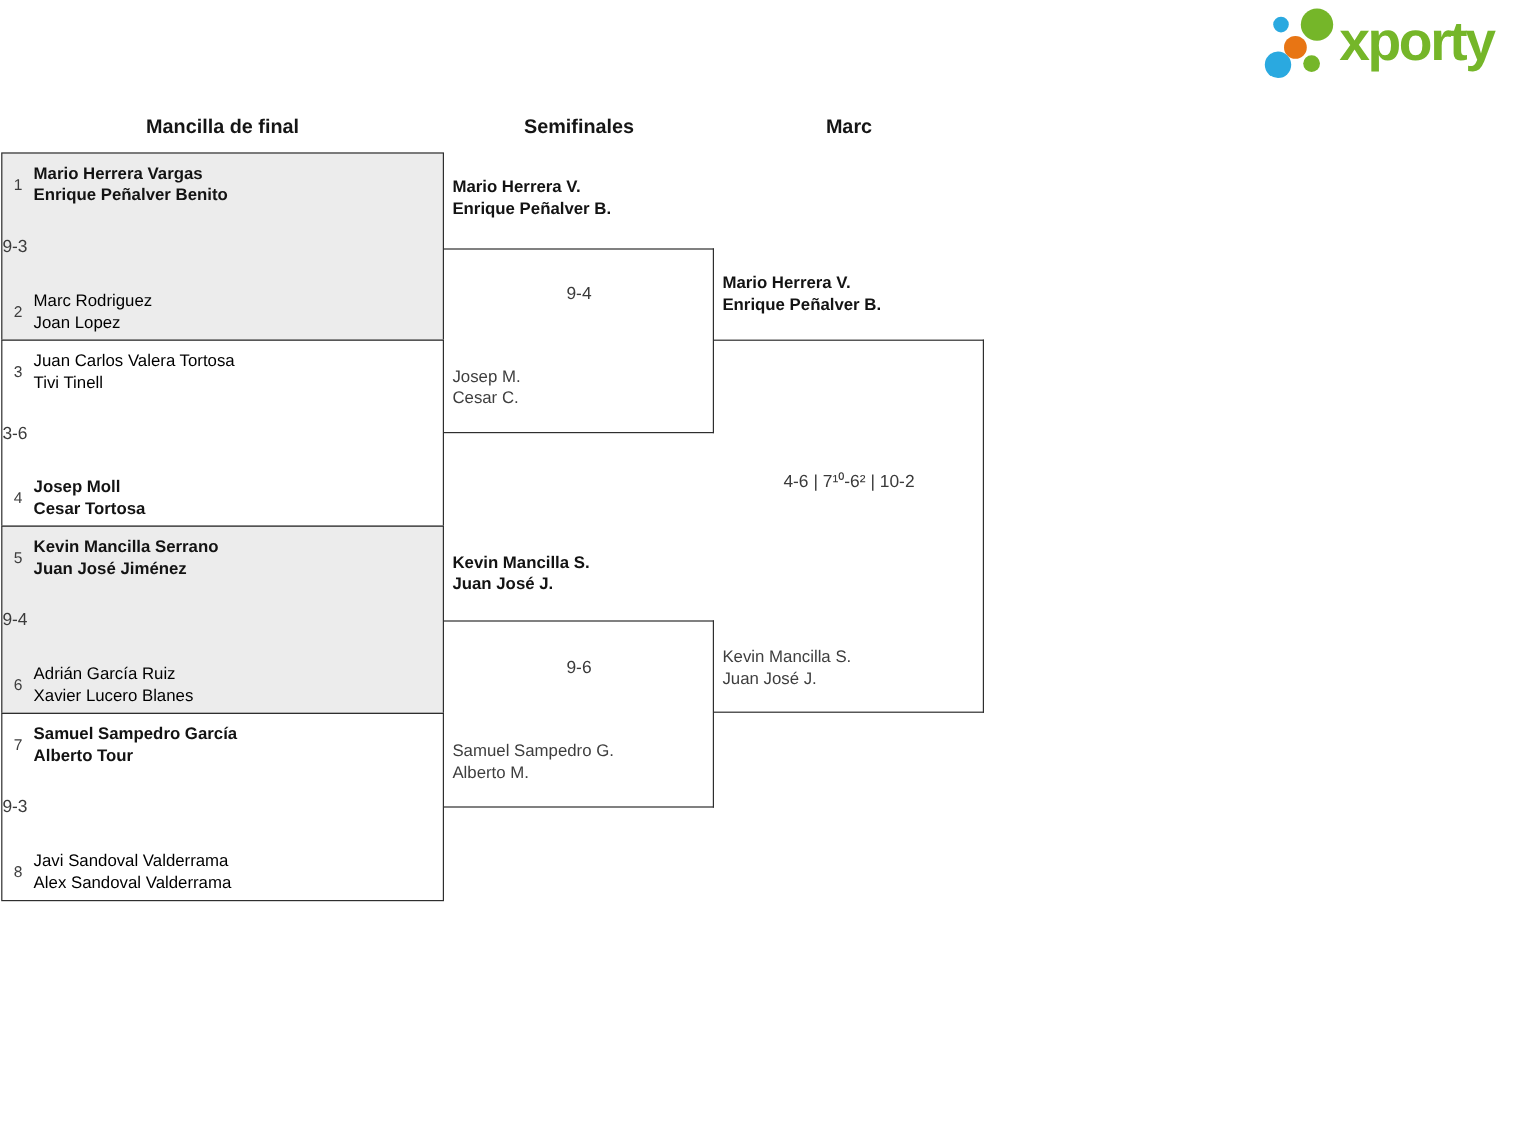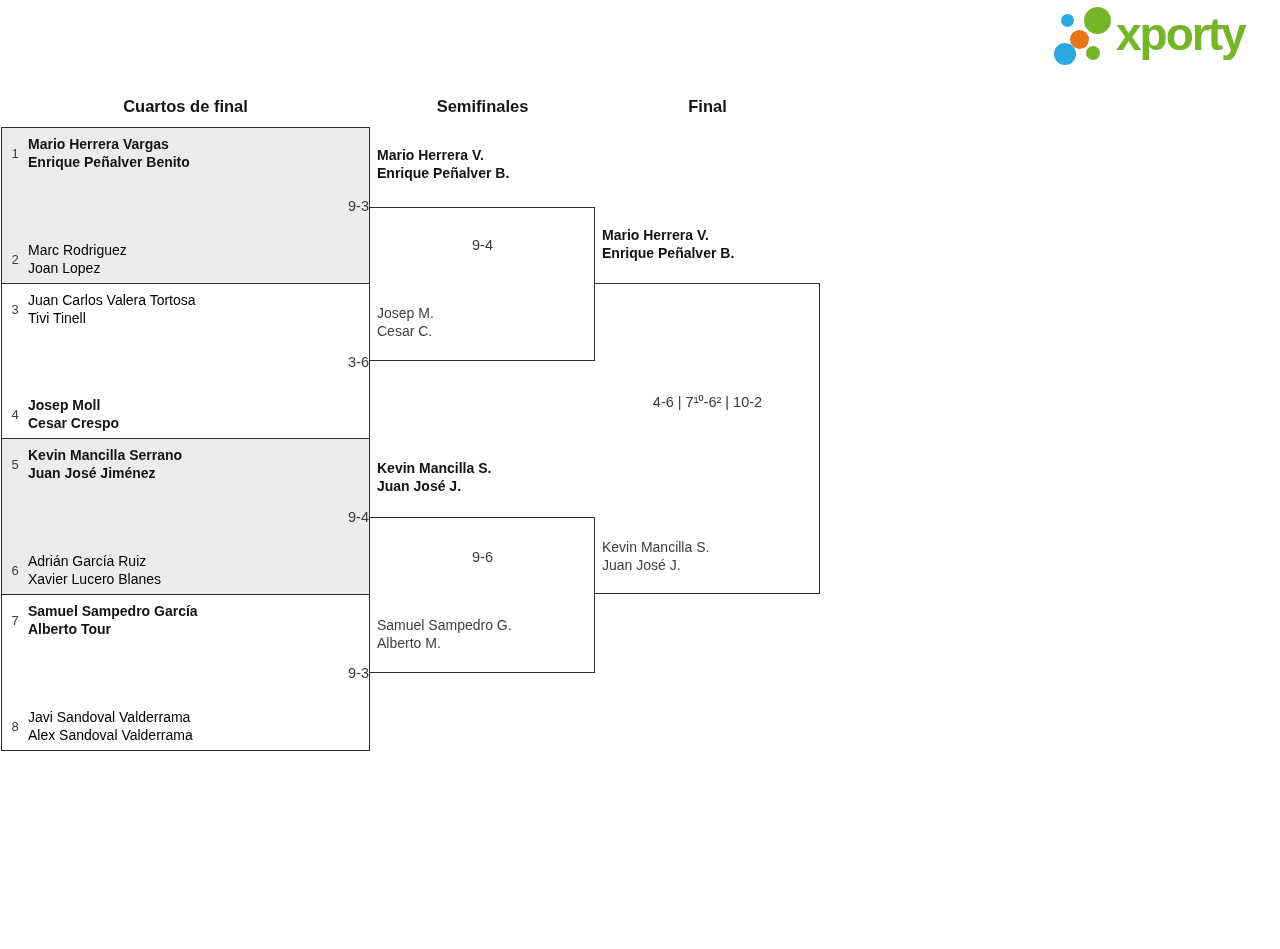--- a/index.html
+++ b/index.html
@@ -47,21 +47,21 @@
   .qf-box.gray { background:#ececec; }
   .qf1 { top:127px; height:157px; }
   .qf2 { top:283px; height:156px; }
   .qf3 { top:438px; height:157px; }
   .qf4 { top:594px; height:157px; }
 
   .slot { display:flex; align-items:center; }
   .seed { width:26px; flex:none; text-align:center; font-size:13px; color:#3e3e3e; }
   .names { font-size:14px; line-height:18px; color:#000000; }
   .names.winner { font-weight:700; color:#131313; }
-  .qf-score { text-align:right; font-size:14.5px; line-height:18px; color:#3a3a3a; }
+  .qf-score { text-align:left; font-size:14.5px; line-height:18px; color:#3a3a3a; }
 
   
   .box {
     position:absolute; box-sizing:border-box;
     border:1px solid #2e2e2e; border-left:none; background:transparent;
   }
   .sf1-box   { left:370px; top:207px; width:225px; height:154px; }
   .sf2-box   { left:370px; top:517px; width:225px; height:156px; }
   .final-box { left:595px; top:283px; width:225px; height:311px; }
 
@@ -89,23 +89,23 @@
 
   <div class="logo">
     <span class="dot dot-blue-sm"></span>
     <span class="dot dot-green-lg"></span>
     <span class="dot dot-orange"></span>
     <span class="dot dot-blue-lg"></span>
     <span class="dot dot-green-sm"></span>
     <span class="logo-text">xporty</span>
   </div>
 
-  <div class="round-header rh-qf">Cuartos de final</div>
+  <div class="round-header rh-qf">Mancilla de final</div>
   <div class="round-header rh-sf">Semifinales</div>
-  <div class="round-header rh-f">Final</div>
+  <div class="round-header rh-f">Marc</div>
 
   <div class="qf-box qf1 gray">
     <div class="slot">
       <div class="seed">1</div>
       <div class="names winner">
         <div>Mario Herrera Vargas</div>
         <div>Enrique Peñalver Benito</div>
       </div>
     </div>
     <div class="qf-score">9-3</div>
@@ -124,21 +124,21 @@
       <div class="names">
         <div>Juan Carlos Valera Tortosa</div>
         <div>Tivi Tinell</div>
       </div>
     </div>
     <div class="qf-score">3-6</div>
     <div class="slot">
       <div class="seed">4</div>
       <div class="names winner">
         <div>Josep Moll</div>
-        <div>Cesar Crespo</div>
+        <div>Cesar Tortosa</div>
       </div>
     </div>
   </div>
 
   <div class="qf-box qf3 gray">
     <div class="slot">
       <div class="seed">5</div>
       <div class="names winner">
         <div>Kevin Mancilla Serrano</div>
         <div>Juan José Jiménez</div>

